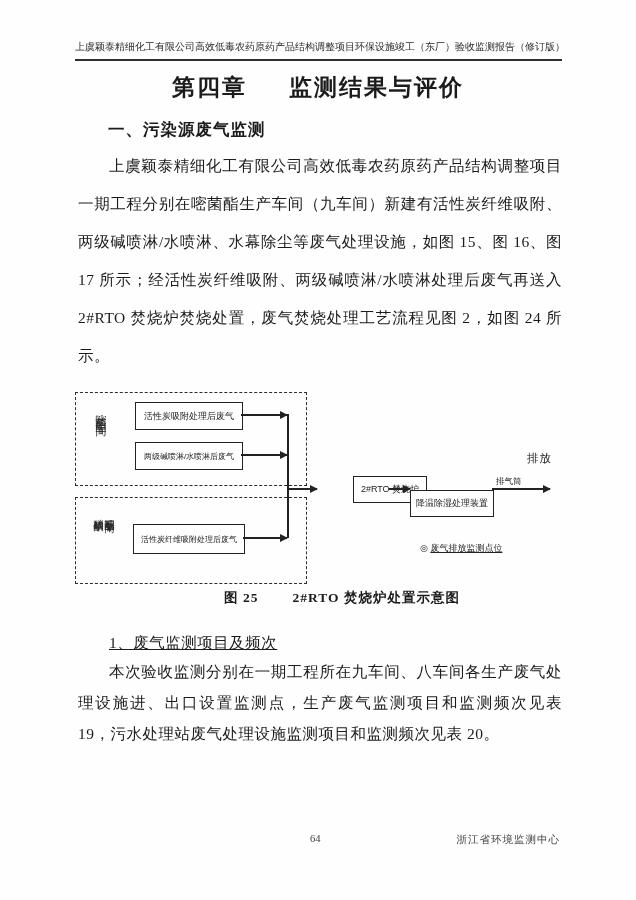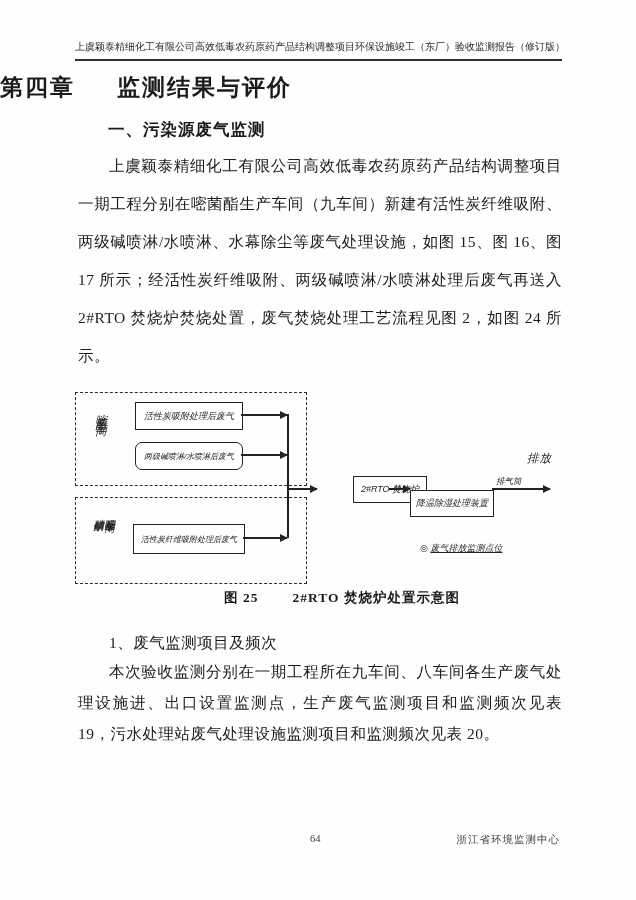--- a/index.html
+++ b/index.html
@@ -18,20 +18,21 @@
     text-align:center;
     font-size:10px;letter-spacing:0;
     color:#2a2a2a;
     padding-bottom:5px;
     border-bottom:2px solid #2f2f2f;
     white-space:nowrap;
   }
   
   .chapter-title{
     padding-top:72px;
+    text-align:center;
     font-size:23px;font-weight:bold;
     letter-spacing:2px;
   }
   .chapter-title .gap{display:inline-block;width:42px;}
   .content{margin:0 74px 0 78px;}
   .sec-heading{
     margin:16px 0 2px 30px;
     font-size:16.5px;font-weight:bold;
     letter-spacing:1px;
   }
@@ -42,28 +43,28 @@
     text-align:justify;
     text-indent:2em;
     letter-spacing:0.5px;
   }
   .para.tight{line-height:31px;margin-top:2px;}
   .sub-heading{
     margin:26px 0 0 0;
     font-size:15.5px;
     text-indent:2em;
     letter-spacing:0.5px;
+    text-decoration:underline;
   }
   
   .figure{
     position:relative;
     height:198px;
     margin-top:10px;
     font-family:"Liberation Sans","DejaVu Sans",sans-serif;
-    font-style:italic;
   }
   .dashed-box{
     position:absolute;
     border:1.5px dashed #2c2c2c;
     background:transparent;
   }
   .flow-box{
     position:absolute;
     border:1.5px solid #222;
     background:#fff;
@@ -131,21 +132,21 @@
 
     <p class="para">上虞颖泰精细化工有限公司高效低毒农药原药产品结构调整项目一期工程分别在嘧菌酯生产车间（九车间）新建有活性炭纤维吸附、两级碱喷淋/水喷淋、水幕除尘等废气处理设施，如图 15、图 16、图 17 所示；经活性炭纤维吸附、两级碱喷淋/水喷淋处理后废气再送入 2#RTO 焚烧炉焚烧处置，废气焚烧处理工艺流程见图 2，如图 24 所示。</p>
 
   </div>
 
   <div class="figure">
 
     <div class="dashed-box" style="left:75px;top:7px;width:230px;height:92px;"></div>
     <div class="v-label" style="left:95px;top:20px;height:72px;">嘧菌酯车间</div>
     <div class="flow-box" style="left:135px;top:17px;width:106px;height:26px;font-size:9px;">活性炭吸附处理后废气</div>
-    <div class="flow-box" style="left:135px;top:57px;width:106px;height:26px;font-size:8px;border-radius:7px;">两级碱喷淋/水喷淋后废气</div>
+    <div class="flow-box" style="left:135px;top:57px;width:106px;height:26px;font-size:8px;">两级碱喷淋/水喷淋后废气</div>
 
     <div class="dashed-box" style="left:75px;top:112px;width:230px;height:85px;"></div>
     <div class="v-label" style="left:93px;top:126px;height:60px;font-size:10px;letter-spacing:1px;">
       <span>噁草酮车间</span>
       <span>硝磺草酮</span>
     </div>
     <div class="flow-box" style="left:133px;top:139px;width:110px;height:28px;font-size:8px;">活性炭纤维吸附处理后废气</div>
 
     <div class="line-h arrow-right" style="left:241px;top:29px;width:46px;"></div>
     <div class="line-h arrow-right" style="left:241px;top:69px;width:46px;"></div>

